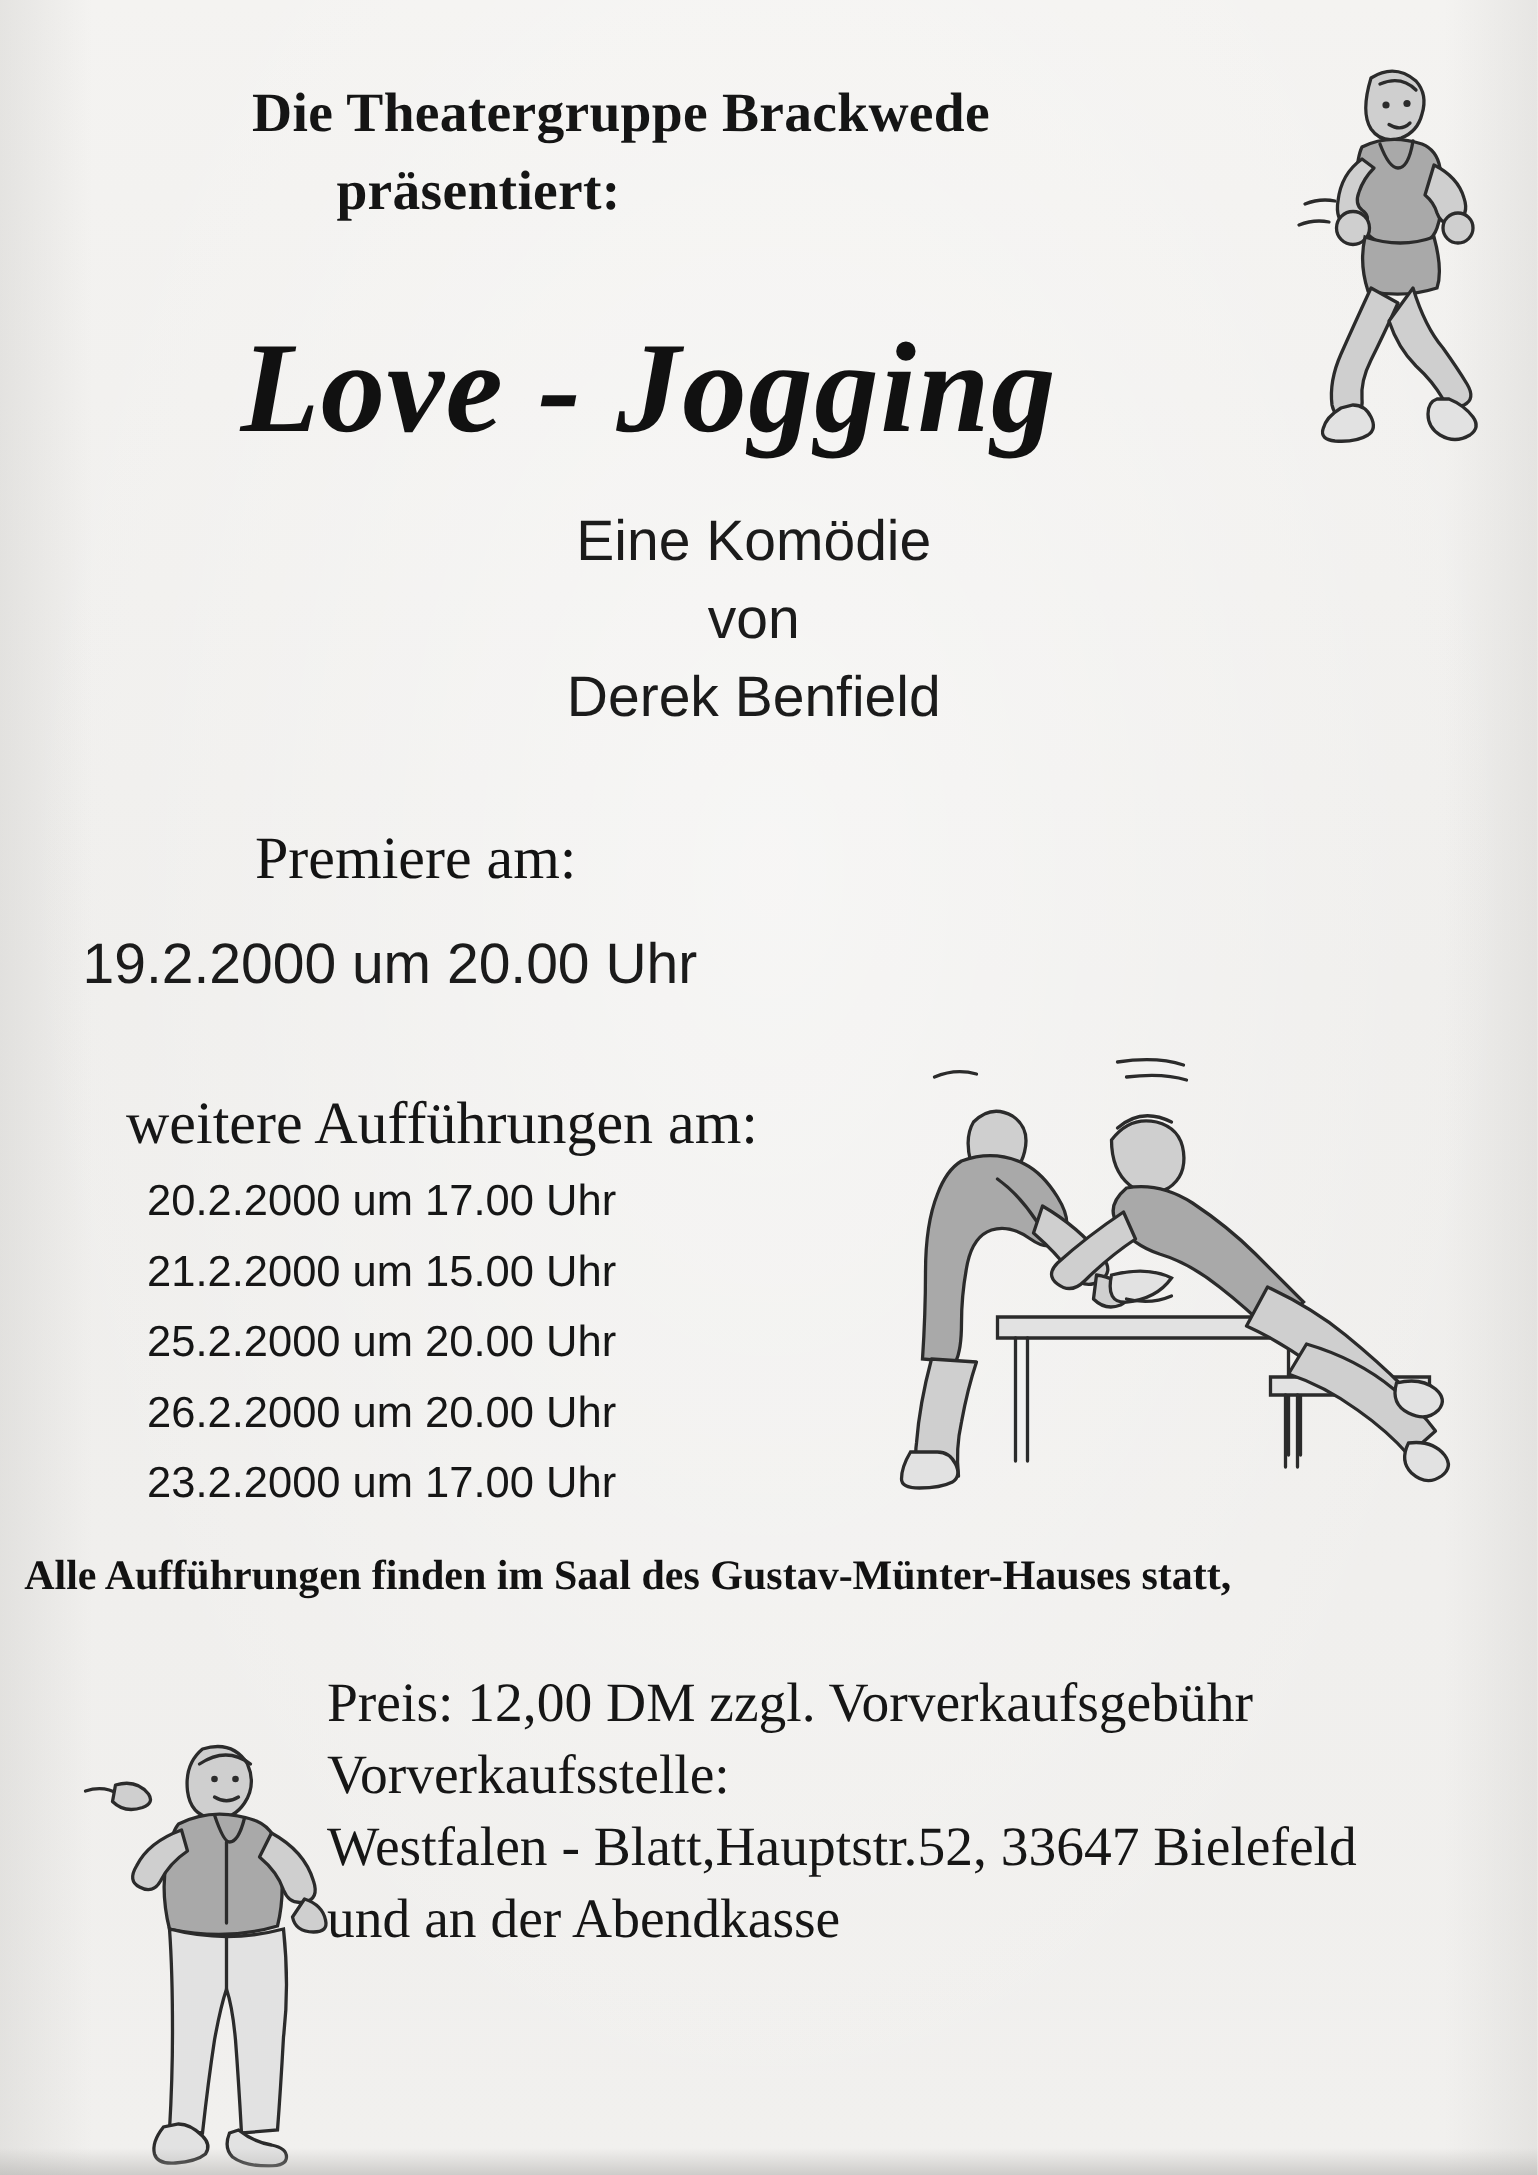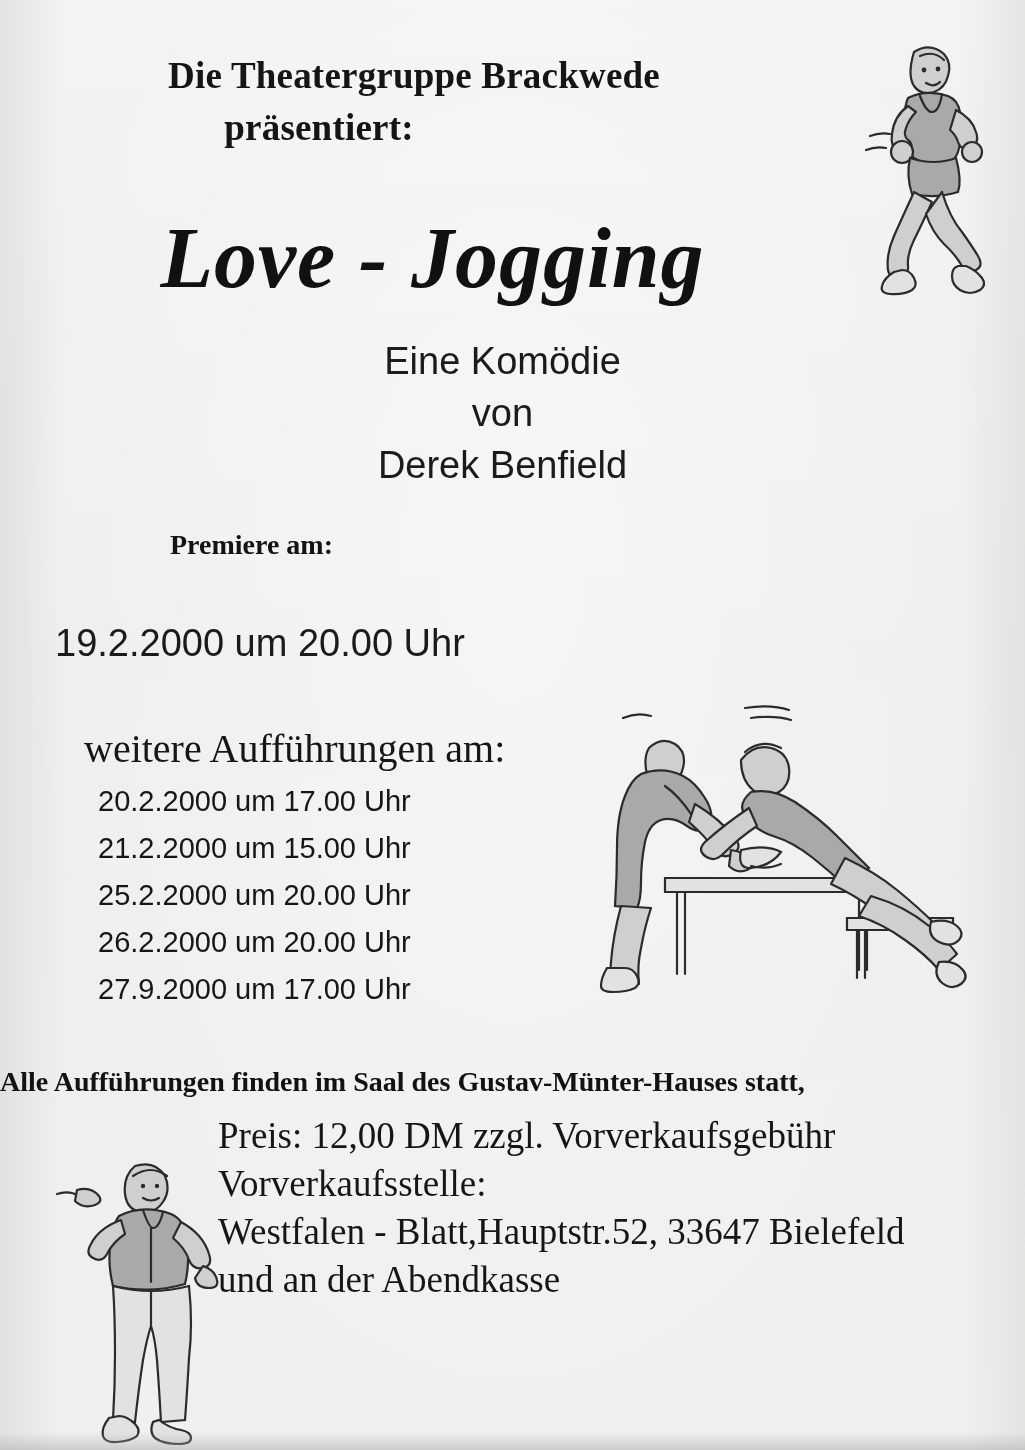--- a/index.html
+++ b/index.html
@@ -84,25 +84,25 @@
     text-align: center;
     font-family: "Liberation Sans", sans-serif;
     font-size: 38px;
     line-height: 52px;
     color: #1b1b1b;
     transform: translateX(-10px);
   }
 
   .premiere-label {
     position: absolute;
-    top: 529px;
+    top: 548px;
     left: 170px;
     font-family: "Liberation Serif", serif;
-    font-weight: bold;
-    font-size: 28px;
+    font-weight: normal;
+    font-size: 40px;
     color: #131313;
   }
   .premiere-date {
     position: absolute;
     top: 606px;
     left: 55px;
     font-family: "Liberation Sans", sans-serif;
     font-size: 38px;
     color: #1b1b1b;
     margin-top: 16px;
@@ -122,24 +122,24 @@
     left: 98px;
     font-family: Liberation Sans, sans-serif;
     font-size: 29px;
     line-height: 47px;
     color: #161616;
   }
   .dates-list div { white-space: nowrap; }
 
   .venue {
     position: absolute;
-    top: 1063px;
+    top: 1032px;
     left: 0;
     width: 837px;
-    text-align: left;
+    text-align: center;
     font-family: "Liberation Serif", serif;
     font-weight: bold;
     font-size: 28px;
     line-height: 38px;
     color: #121212;
   }
   .venue .line2 { display: block; }
 
   .price-block {
     position: absolute;
@@ -185,21 +185,21 @@
 
   <div class="premiere-label">Premiere am:</div>
   <div class="premiere-date">19.2.2000 um 20.00 Uhr</div>
 
   <div class="more-label">weitere  Aufführungen am:</div>
   <div class="dates-list">
     <div>20.2.2000 um 17.00 Uhr</div>
     <div>21.2.2000 um 15.00 Uhr</div>
     <div>25.2.2000 um 20.00 Uhr</div>
     <div>26.2.2000 um 20.00 Uhr</div>
-    <div>27.9.2000 um 17.00 Uhr</div>
+    <div>23.2.2000 um 17.00 Uhr</div>
   </div>
 
   <div class="venue">
     <span>Alle Aufführungen finden im Saal des Gustav-Münter-Hauses statt,</span>
   </div>
 
   <div class="price-block">
     <div>Preis: 12,00 DM zzgl. Vorverkaufsgebühr</div>
     <div>Vorverkaufsstelle:</div>
     <div>Westfalen - Blatt,Hauptstr.52, 33647 Bielefeld</div>

